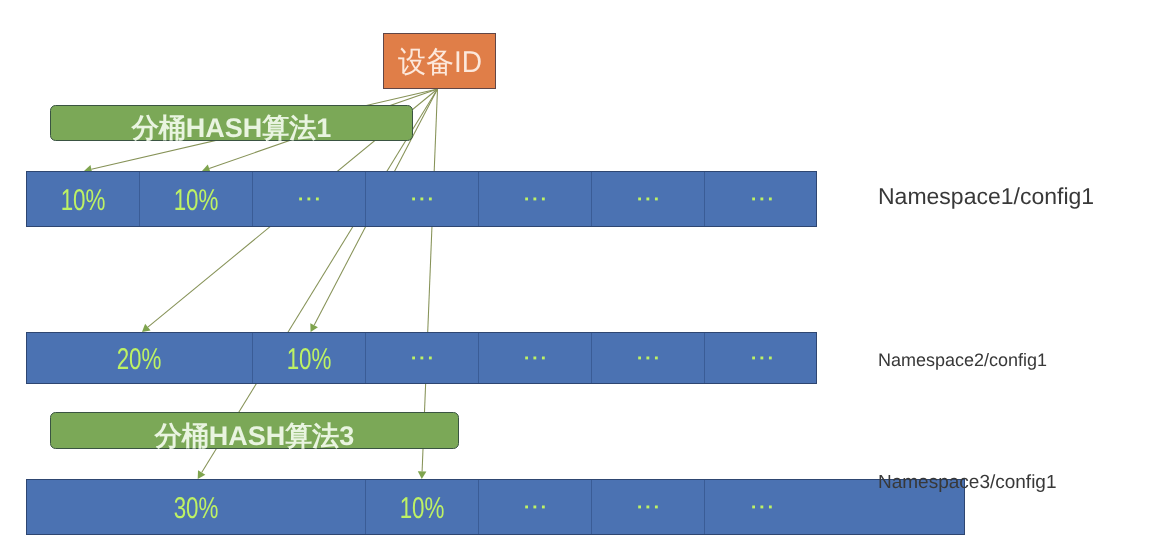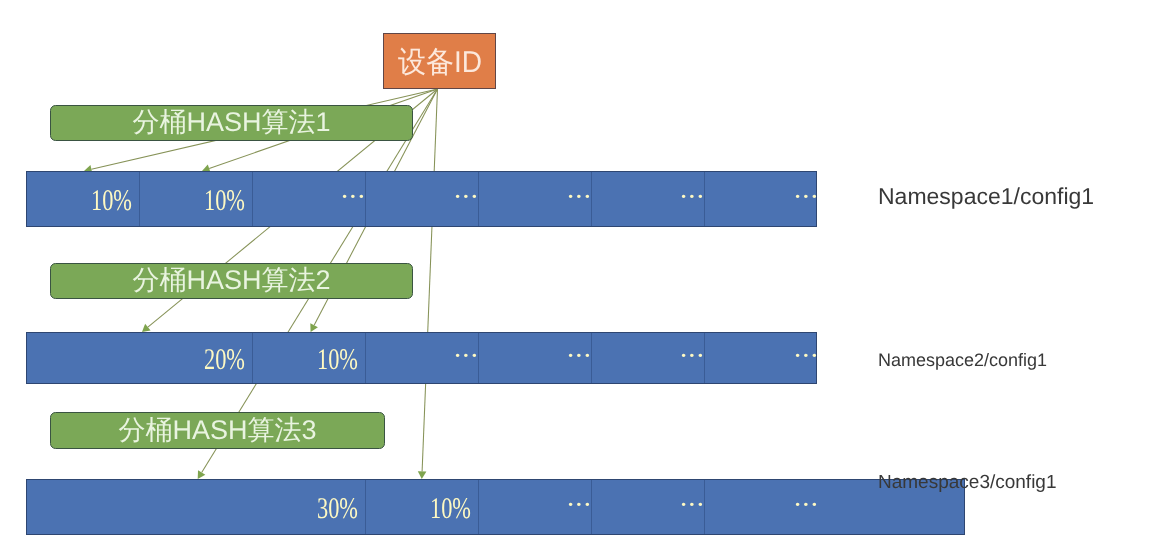--- a/index.html
+++ b/index.html
@@ -8,24 +8,24 @@
        font-family:"Liberation Sans","DejaVu Sans",sans-serif;
        -webkit-font-smoothing:antialiased;text-rendering:geometricPrecision;}
   #stage{position:relative;width:1162px;height:544px;transform:translateZ(0);}
   svg.wires{position:absolute;left:0;top:0;width:1162px;height:544px;overflow:visible;}
   .node{position:absolute;box-sizing:border-box;}
   .srcbox{background:#E07E48;border:1.35px solid #604647;color:#FCE8DC;
           display:flex;align-items:center;justify-content:center;}
   .srcbox > span{display:inline-block;transform:scaleX(.935) translateZ(0);position:relative;top:1px;}
   .hashbox{background:#7BA857;border:1.3px solid #3A5442;border-radius:5.5px;color:#E9F4E0;
            display:flex;align-items:center;justify-content:center;}
-  .hashbox > span{display:inline-block;position:relative;top:0;transform:translateZ(0);}
+  .hashbox > span{display:inline-block;position:relative;top:6px;transform:translateZ(0);font-weight:bold;}
   .bar{background:#4B72B2;border:1.3px solid #2E4671;display:flex;}
-  .cell{flex:0 0 auto;display:flex;align-items:center;justify-content:flex-end;
-        color:#fef9c3;border-right:1px solid #3A5C96;box-sizing:border-box;font-size:30px;font-family:Liberation Serif, serif;}
+  .cell{flex:0 0 auto;display:flex;align-items:center;justify-content:center;
+        color:#bef264;border-right:1px solid #3A5C96;box-sizing:border-box;font-size:30px;}
   .cell > span{display:inline-block;transform:scaleX(.745) translateZ(0);position:relative;top:1.5px;}
   .cell.dots > span{font-size:26px;letter-spacing:-1.1px;transform:scaleX(1.12) translateZ(0);
                     padding-left:0;margin-right:1.1px;position:relative;top:-2px;}
   .cell:last-child{border-right:none;}
   .nslabel{position:absolute;color:#383838;white-space:nowrap;
            transform:translateZ(0);}
 </style>
 </head>
 <body>
 
@@ -50,24 +50,21 @@
       </g>
   </svg>
 
   <div class="node srcbox" style="left:383px;top:33px;width:113px;height:56px;font-size:30px;">
     <span>设备ID</span>
   </div>
 
   <div class="node hashbox" style="left:50px;top:105px;width:363px;height:36px;font-size:27px;">
     <span>分桶HASH算法1</span>
   </div>
-  <div class="node hashbox" style="left:50px;top:263px;width:363px;height:36px;font-size:27px;">
-    <span>分桶HASH算法2</span>
-  </div>
-  <div class="node hashbox" style="left:50px;top:412px;width:335px;height:37px;font-size:27px;">
+  <div class="node hashbox" style="left:50px;top:412px;width:409px;height:37px;font-size:27px;">
     <span>分桶HASH算法3</span>
   </div>
 
   <div class="node bar" id="bar-1" style="left:26px;top:171px;width:791px;height:56px;">
       <div class="cell" style="width: 113px;">
         <span>10%</span>
       </div>
       <div class="cell" style="width: 113px;">
         <span>10%</span>
       </div>

